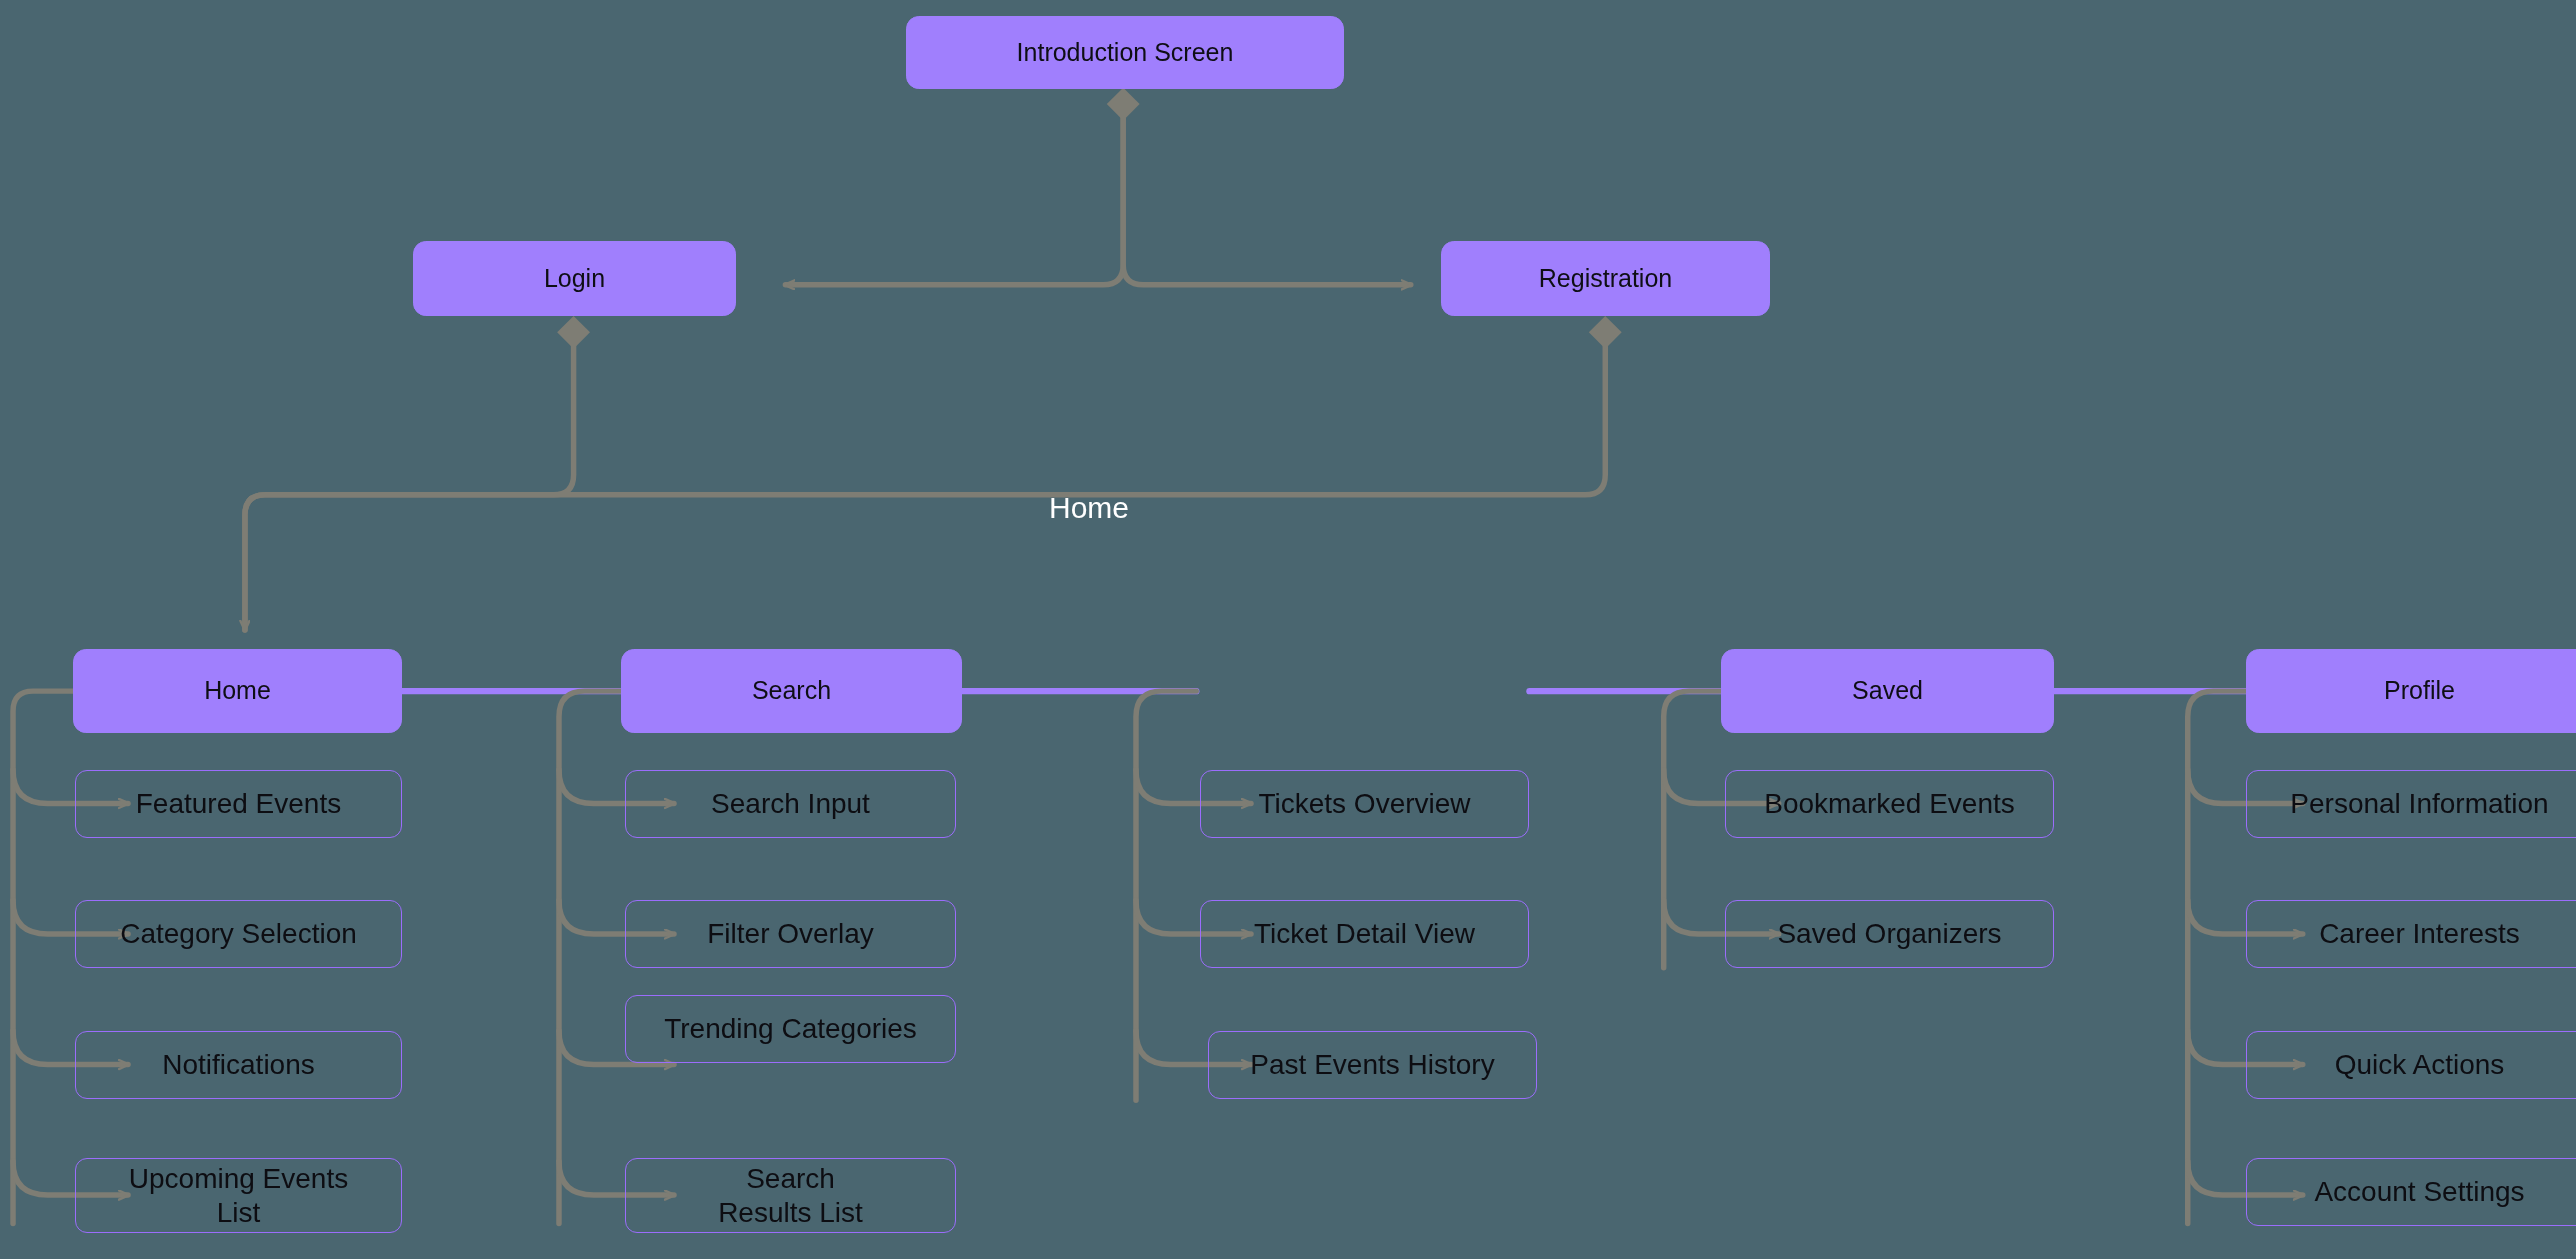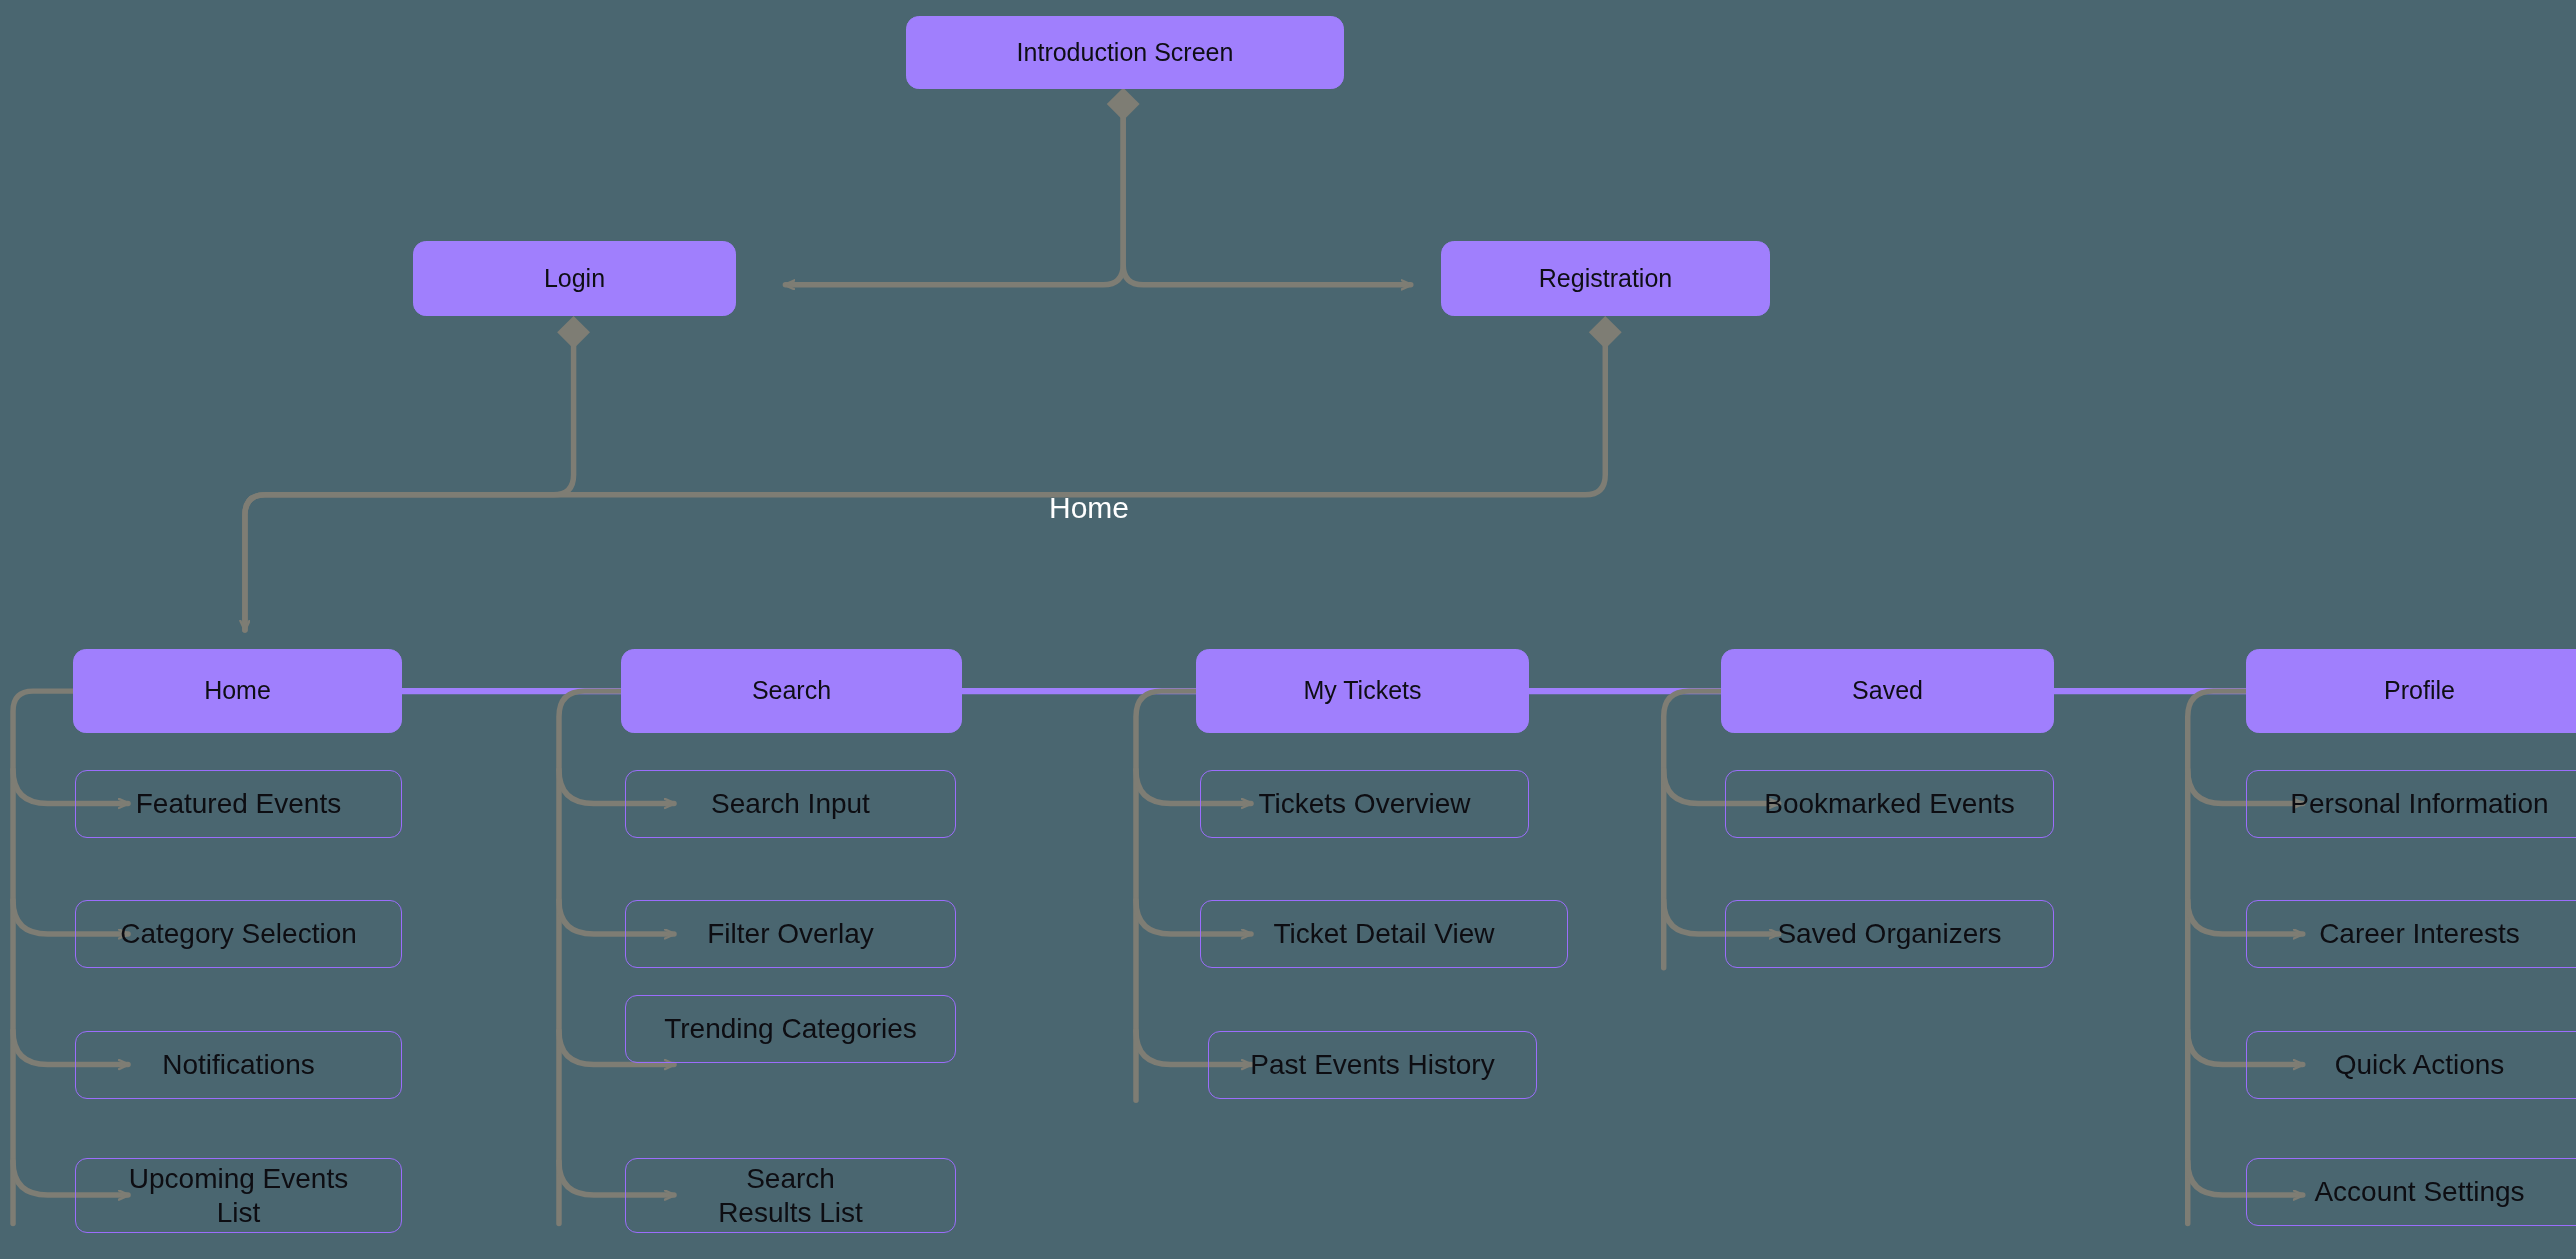--- a/index.html
+++ b/index.html
@@ -156,27 +156,24 @@
     <span>Filter Overlay</span>
   </div>
   <div class="node child" style="left:625px; top:995px; width:331px; height:68px;">
     <span>Trending Categories</span>
   </div>
   <div class="node child" style="left:625px; top:1158px; width:331px; height:75px;">
     <span>Search
 Results List</span>
   </div>
 
-  <div class="node primary" style="left:1196px; top:649px; width:333px; height:84px;">
-    <span>My Tickets</span>
-  </div>
   <div class="node child" style="left:1200px; top:770px; width:329px; height:68px;">
     <span>Tickets Overview</span>
   </div>
-  <div class="node child" style="left:1200px; top:900px; width:368px; height:68px;">
+  <div class="node child" style="left:1200px; top:900px; width:329px; height:68px;">
     <span>Ticket Detail View</span>
   </div>
   <div class="node child" style="left:1200px; top:1031px; width:329px; height:68px;margin-left:8px;">
     <span>Past Events History</span>
   </div>
 
   <div class="node primary" style="left:1721px; top:649px; width:333px; height:84px;">
     <span>Saved</span>
   </div>
   <div class="node child" style="left:1725px; top:900px; width:329px; height:68px;">

